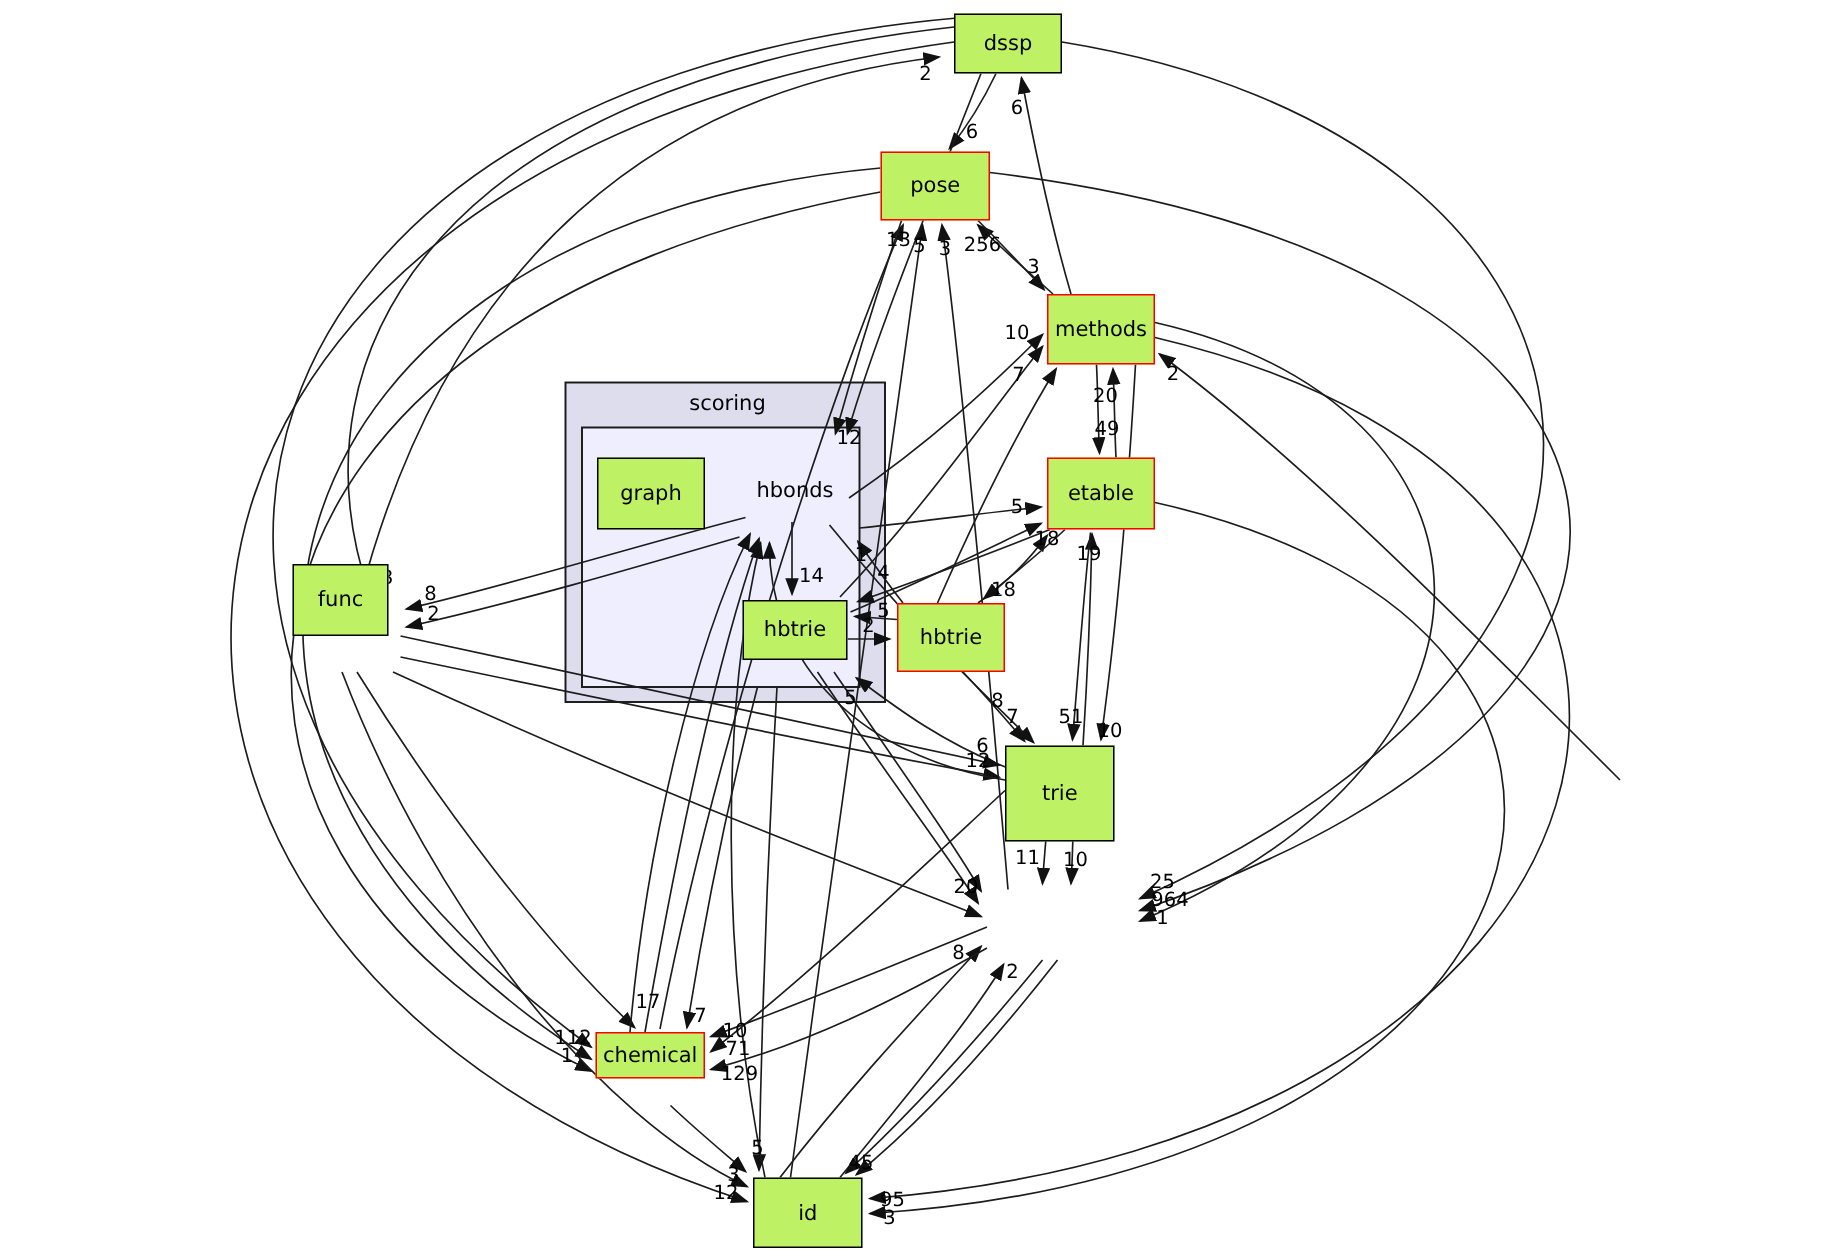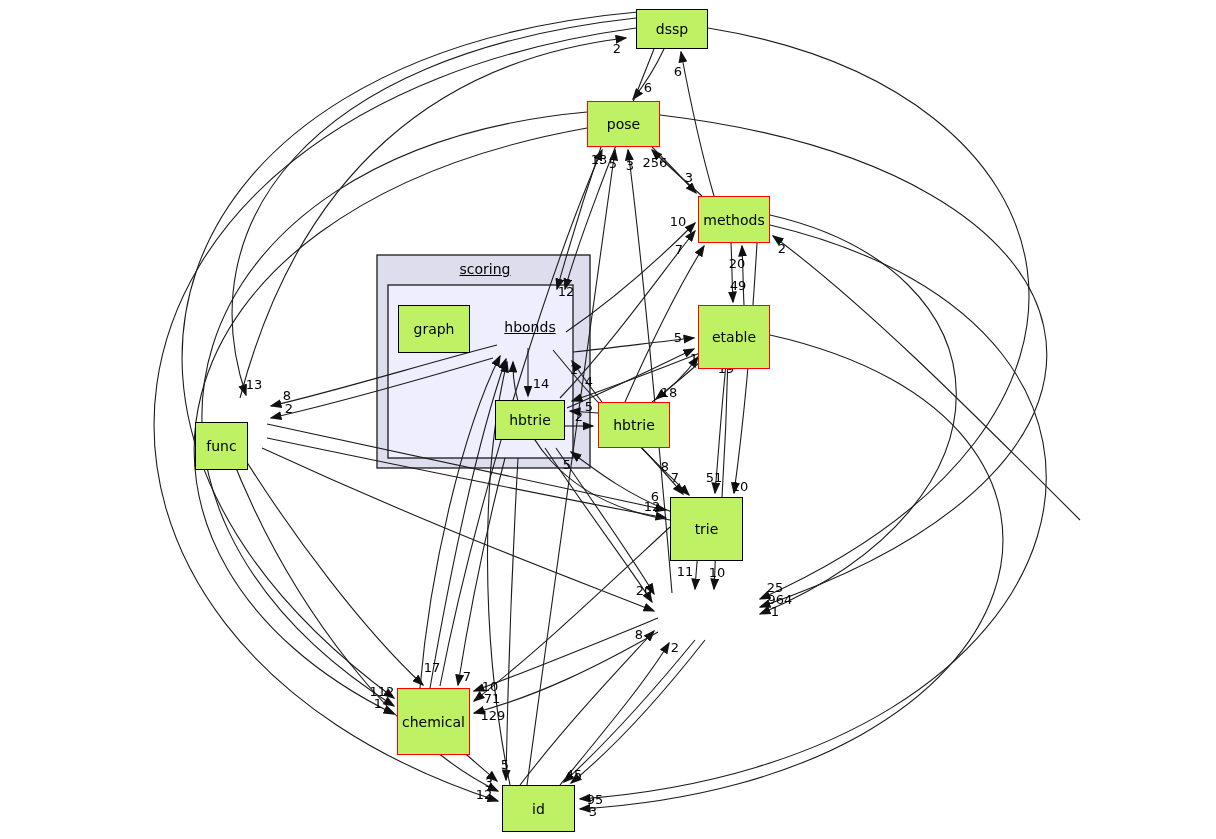--- a/index.html
+++ b/index.html
@@ -4,21 +4,21 @@
 <style>
   html,body{margin:0;padding:0;background:#ffffff;}
   #stage{position:relative;width:1216px;height:839px;background:#ffffff;overflow:hidden;
          font-family:"DejaVu Sans","Liberation Sans",sans-serif;}
   #edge-svg{position:absolute;left:0;top:0;z-index:1;}
   .node{position:absolute;z-index:3;background:#bef264;border:1.4px solid #000000;
         display:flex;align-items:center;justify-content:center;font-size:14px;color:#000;
         box-sizing:border-box;cursor:pointer;}
   .node.hl{border-color:#ff0000;}
   .cluster-label{position:absolute;z-index:2;font-size:14px;color:#000;
-        display:flex;align-items:center;justify-content:center;text-decoration:underline;}
+        display:flex;align-items:center;justify-content:center;}
   .edge-label{font-size:13px;fill:#000000;}
 </style>
 </head>
 <body>
 
 <div id="stage">
 
   <svg id="edge-svg" width="1216" height="839" viewBox="0 0 1216 839">
     <defs>
       <marker id="arr" markerWidth="12" markerHeight="9" refX="10.5" refY="4.5" orient="auto" markerUnits="userSpaceOnUse">
@@ -157,22 +157,22 @@
       <text class="edge-label" x="593" y="816">3</text>
     </g>
   </svg>
 
   <div class="cluster-label" style="left:440px;top:260px;width:90px;height:18px;">scoring</div>
   <div class="cluster-label" style="left:490px;top:318px;width:80px;height:18px;">hbonds</div>
 
   <div class="node" style="left:636px;top:9px;width:72px;height:40px;">dssp</div>
   <div class="node hl" style="left:587px;top:101px;width:73px;height:46px;">pose</div>
   <div class="node hl" style="left:698px;top:196px;width:72px;height:47px;">methods</div>
-  <div class="node hl" style="left:698px;top:305px;width:72px;height:64px;">etable</div>
+  <div class="node hl" style="left:698px;top:305px;width:72px;height:48px;">etable</div>
   <div class="node" style="left:398px;top:305px;width:72px;height:48px;">graph</div>
   <div class="node" style="left:495px;top:400px;width:70px;height:40px;">hbtrie</div>
-  <div class="node" style="left:195px;top:422px;width:53px;height:48px;">func</div>
+  <div class="node" style="left:195px;top:376px;width:64px;height:48px;">func</div>
   <div class="node hl" style="left:598px;top:402px;width:72px;height:46px;">hbtrie</div>
   <div class="node" style="left:670px;top:497px;width:73px;height:64px;">trie</div>
-  <div class="node hl" style="left:397px;top:688px;width:73px;height:67px;">chemical</div>
+  <div class="node hl" style="left:397px;top:688px;width:73px;height:31px;">chemical</div>
   <div class="node" style="left:502px;top:785px;width:73px;height:47px;">id</div>
 
 </div>
 
 </body></html>

